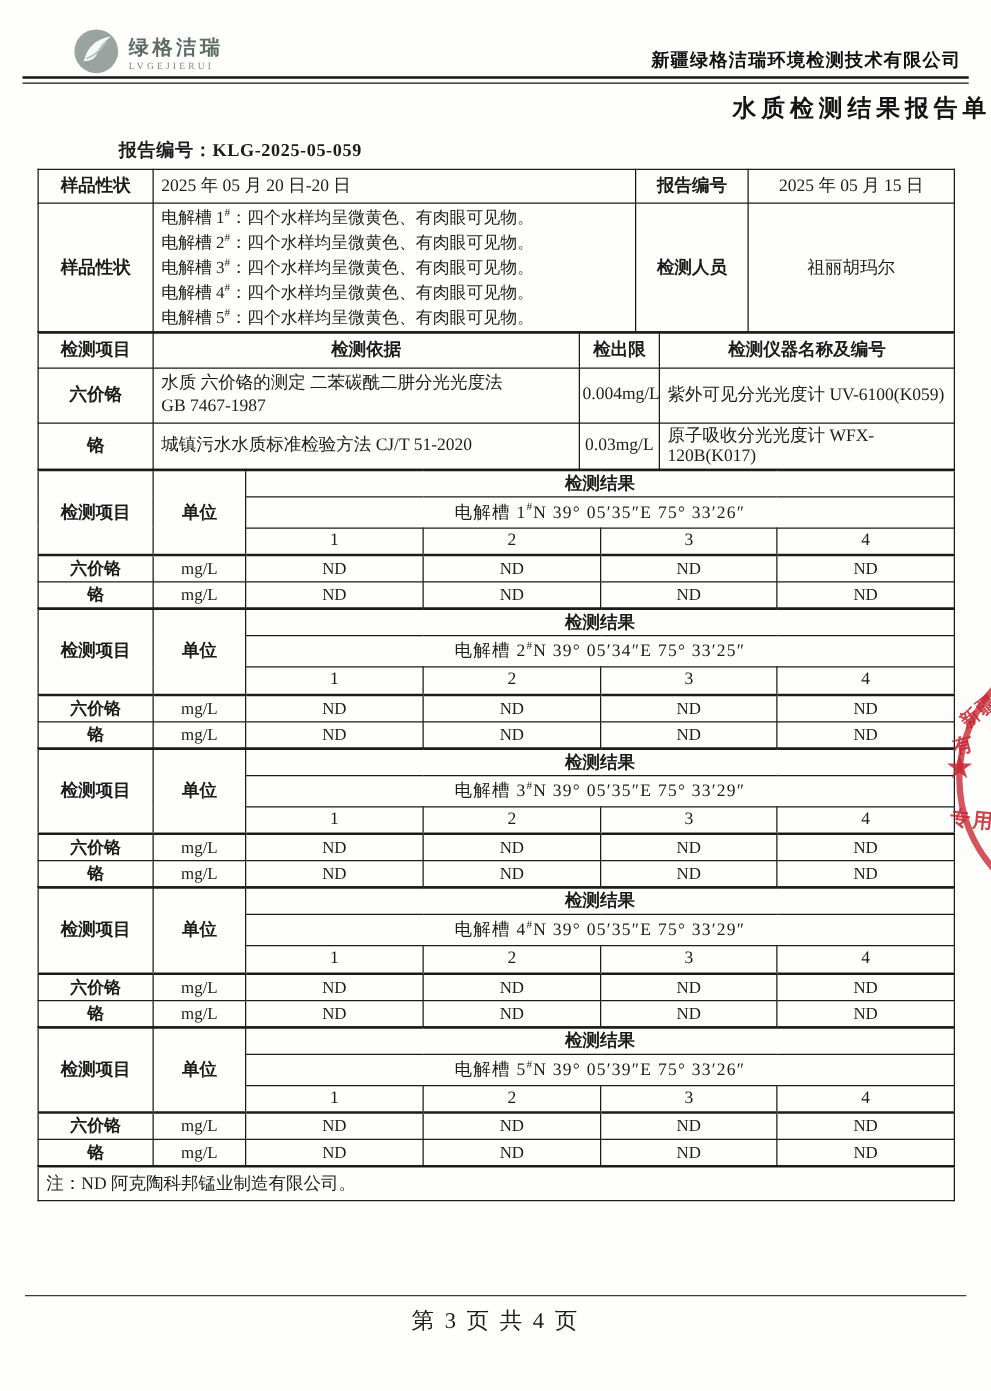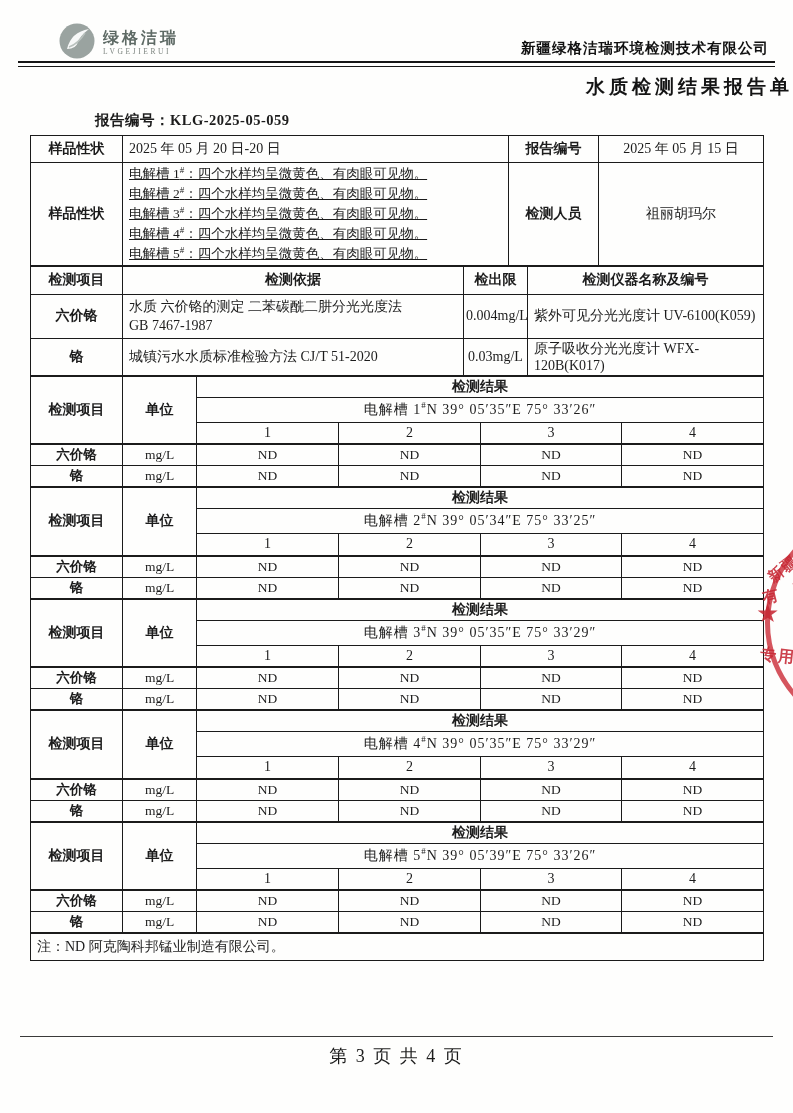--- a/index.html
+++ b/index.html
@@ -20,21 +20,21 @@
 
   
   .tables{margin:6px 30px 0;width:733px;}
   table.dtable{border-collapse:collapse;width:733px;table-layout:fixed;margin-top:-1px;}
   .dtable td{border:1px solid #1b1b1b;font-size:14px;padding:1px 6px;vertical-align:middle;
              overflow:hidden;color:#1c1c1c;}
   .c{text-align:center;}
   .b{font-weight:700;}
   .info-table tr{height:27px;}
   .info-table tr.sample-row{height:100px;}
-  .sample-cell{padding:4px 8px;text-decoration:underline;}
+  .sample-cell{padding:4px 8px;}
   .sample-cell .sline{line-height:20px;font-size:13.5px;white-space:nowrap;}
   sup{font-size:9px;vertical-align:super;line-height:0;}
   .methods-table tr.mh{height:28px;}
   .methods-table tr.m1{height:44px;}
   .methods-table tr.m2{height:27px;}
   .methods-table{border-top:2px solid #1b1b1b;}
   .basis div{line-height:19px;}
   .basis div:empty{display:none;}
   .rtable{border-top:2px solid #1b1b1b;}
   .rtable tr.rh1{height:21px;}

